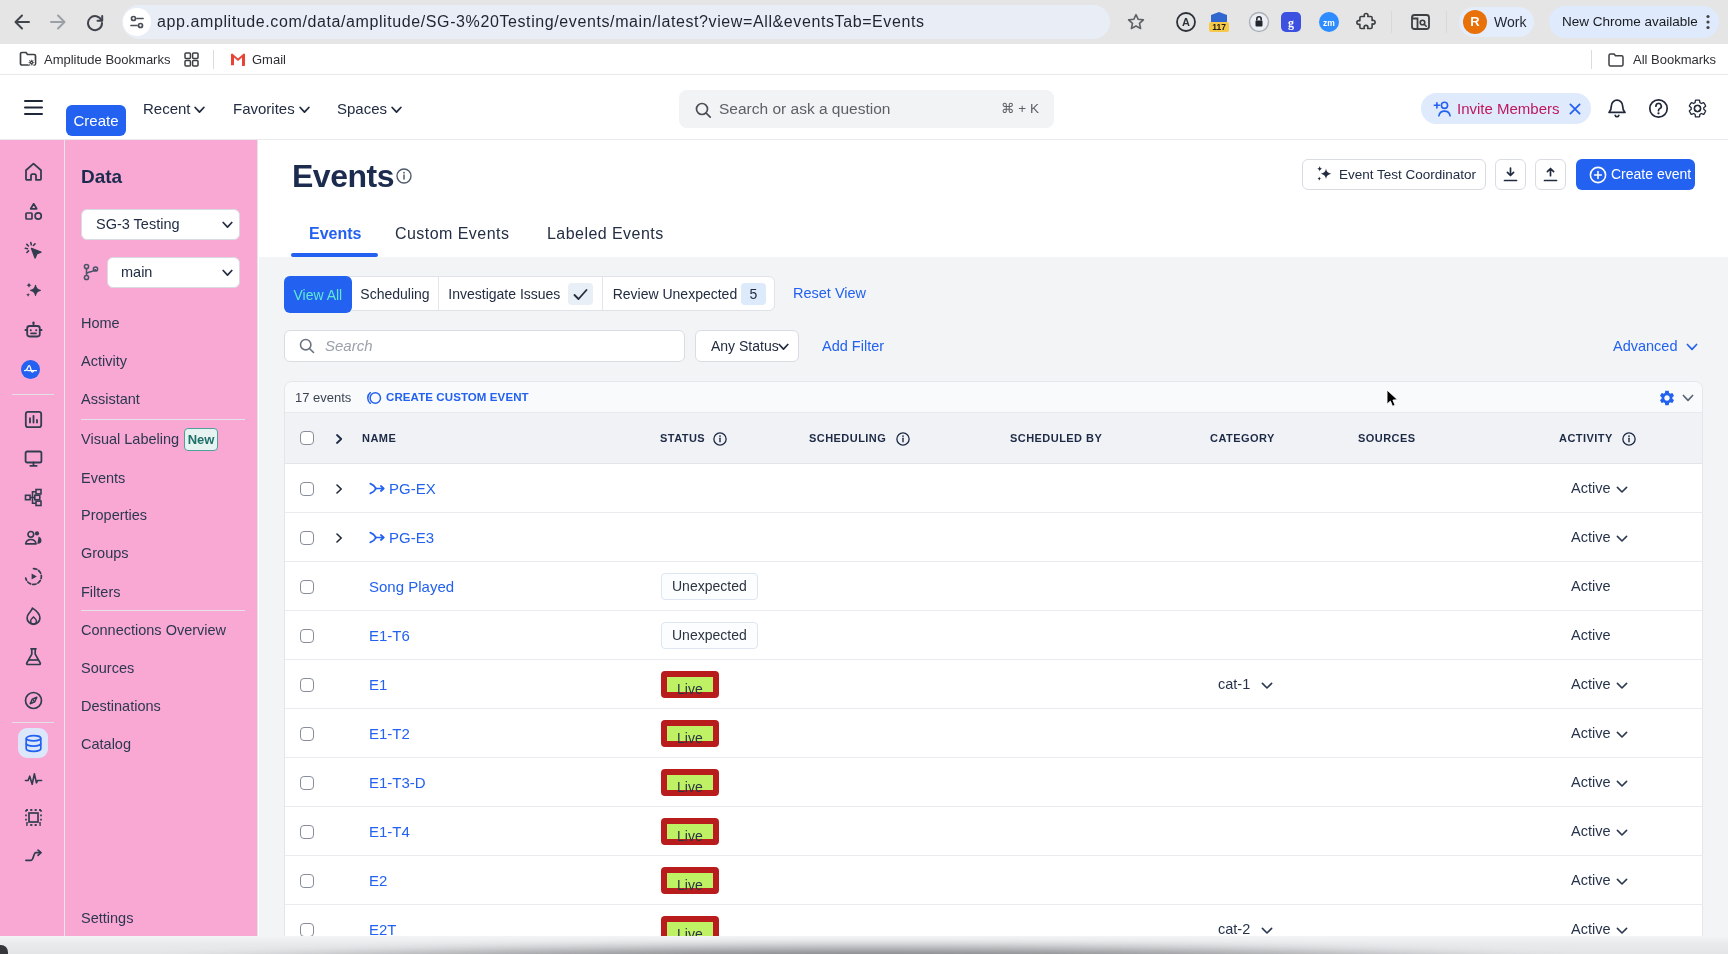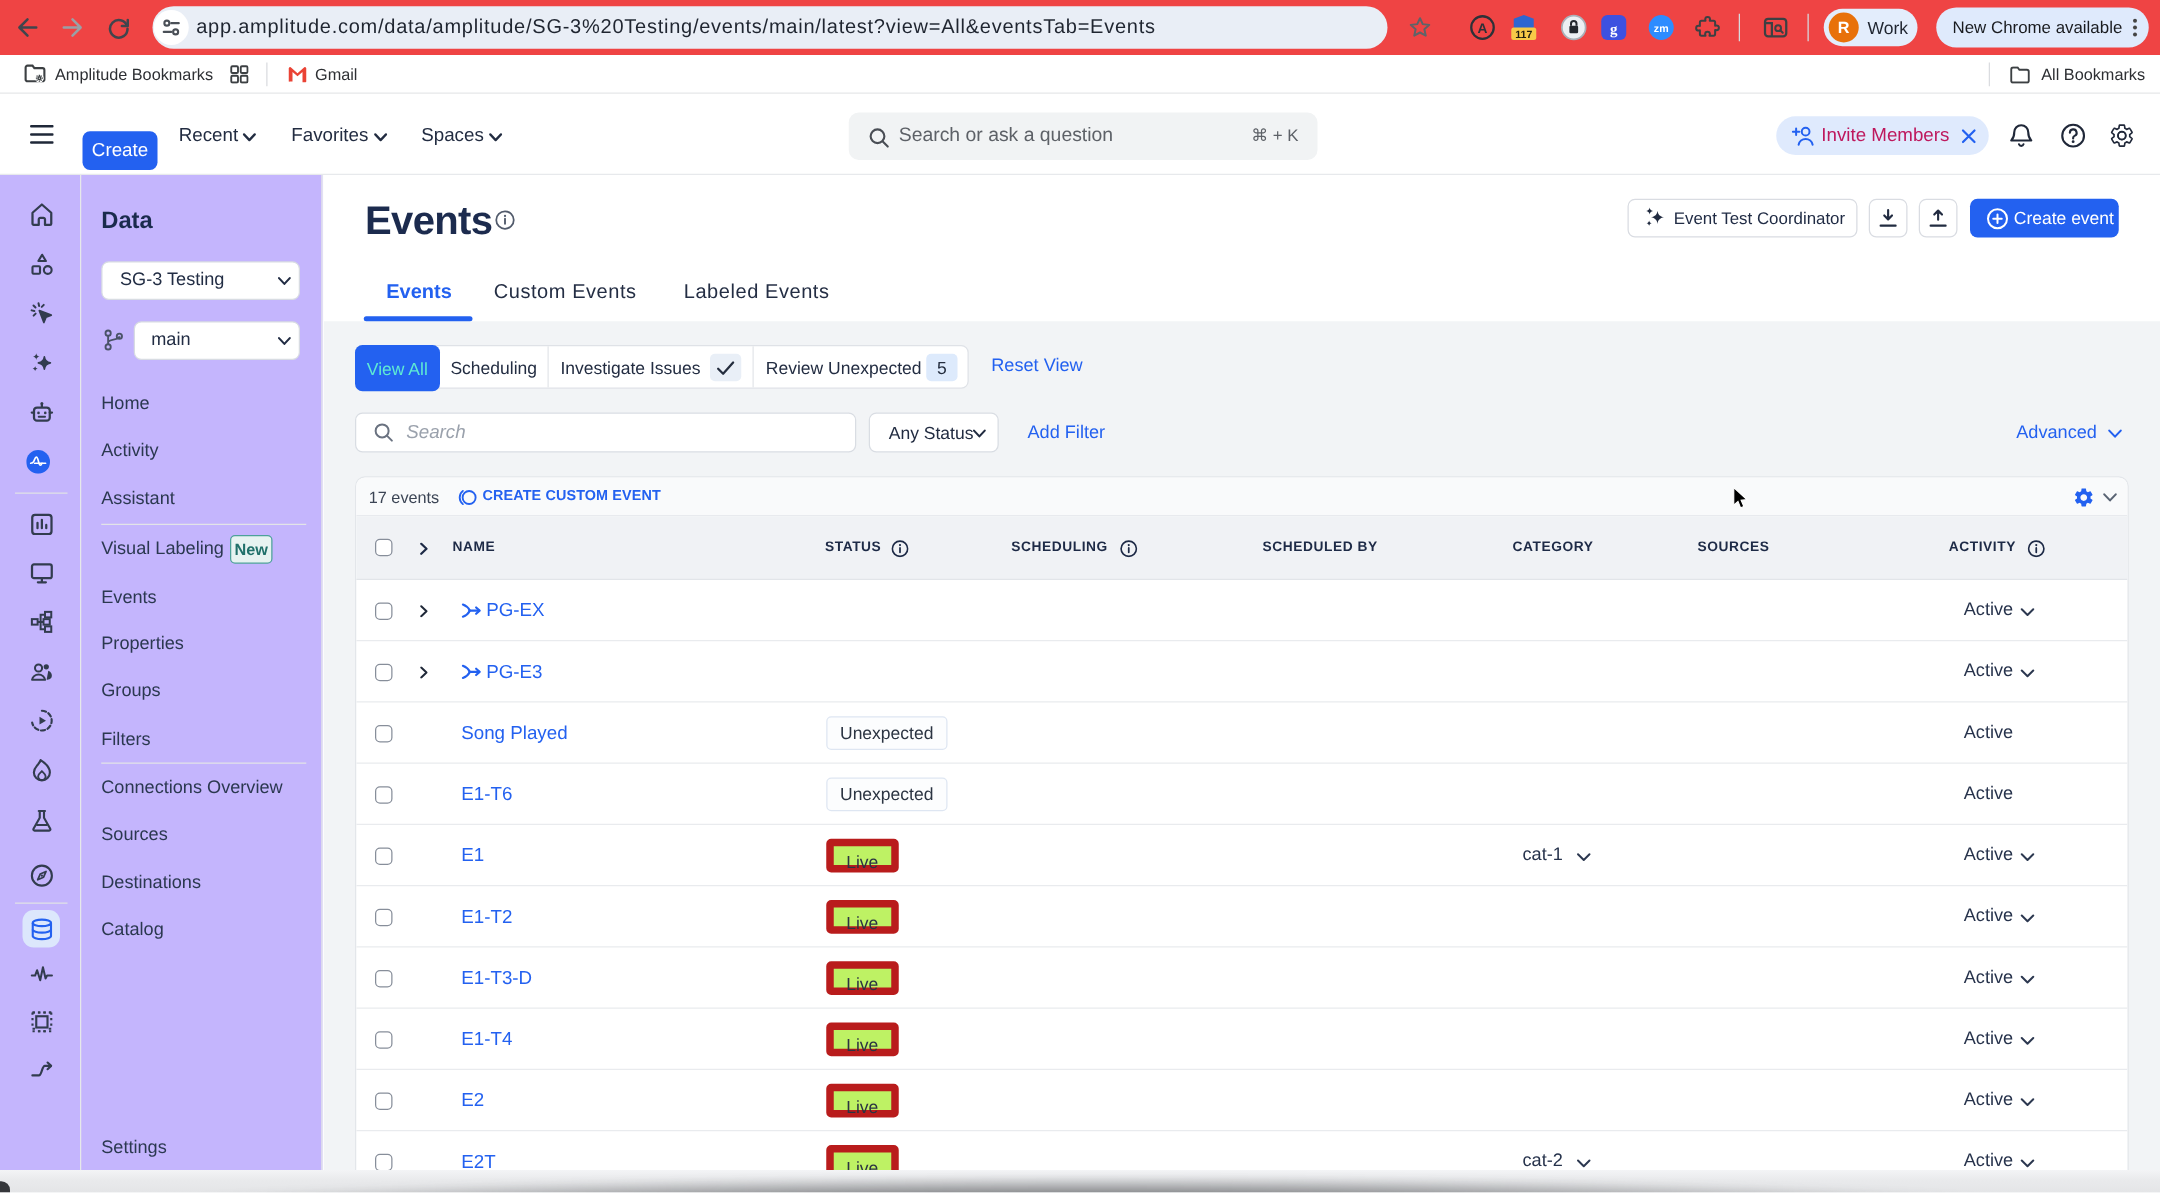--- a/index.html
+++ b/index.html
@@ -2,38 +2,38 @@
 <html><head>
 <meta charset="utf-8">
 <style>
   * { margin:0; padding:0; box-sizing:border-box; }
   html,body { width:1728px; height:954px; overflow:hidden; }
   body { font-family:"Liberation Sans", sans-serif; position:relative; background:#fff; }
   .abs { position:absolute; }
   svg { display:block; }
 
   
-  #chrometop { left:0; top:0; width:1728px; height:44px; background:#ef4444; }
+  #chrometop { left:0; top:0; width:1728px; height:44px; background:#e5e5e5; }
   #addrpill { left:122px; top:5px; width:988px; height:34px; background:#e9eef6; border-radius:17px; }
   #tunecirc { left:123px; top:8px; width:28px; height:28px; background:#fff; border-radius:50%; }
   #urltext { left:157px; top:0; height:44px; line-height:44px; font-size:16px; color:#1f2530; letter-spacing:0.6px;}
 
   
   #bookbar { left:0; top:44px; width:1728px; height:31px; background:#fff; border-bottom:1px solid #e6e7e9; }
   .bm-text { font-size:13px; color:#2d2f33; }
 
   
   #appheader { left:0; top:76px; width:1728px; height:64px; background:#fff; border-bottom:1px solid #e7e9ec; }
   #createbtn { left:66px; top:29px; width:60px; height:31px; background:#2361f0; border-radius:6px; color:#fff; font-size:15px; text-align:center; line-height:31px; }
   .hmenu { font-size:15px; color:#222c41; font-weight:500; }
   #hsearch { left:679px; top:14px; width:375px; height:38px; background:#f1f3f4; border-radius:8px; }
   #invitepill { left:1421px; top:17px; width:170px; height:31px; background:#dfeafd; border-radius:16px; }
 
   
-  #sidebar { left:0; top:140px; width:258px; height:800px; background:#c4b5fd; border-right:1px solid #e3e5e8; }
+  #sidebar { left:0; top:140px; width:258px; height:800px; background:#f9a8d4; border-right:1px solid #e3e5e8; }
   #rail { left:0; top:0; width:65px; height:800px; border-right:1px solid #e6e8ea; }
   .ricon { position:absolute; left:24px; width:19px; height:19px; }
   .mitem { position:absolute; left:81px; font-size:14.5px; color:#2b3850; }
   .sdiv { position:absolute; left:81px; width:164px; height:1px; background:#e2e4e8; }
   .sel { position:absolute; background:#fff; border:1px solid #d8dce2; border-radius:6px; font-size:14.5px; color:#222d44; }
 
   
   #main { left:259px; top:140px; width:1469px; height:800px; background:#f2f4f6; }
   #titlewhite { left:0; top:0; width:1469px; height:117px; background:#fff; }
   #pagetitle { left:33px; top:18px; font-size:32px; font-weight:600; color:#1c2b4e; letter-spacing:-0.5px; }

